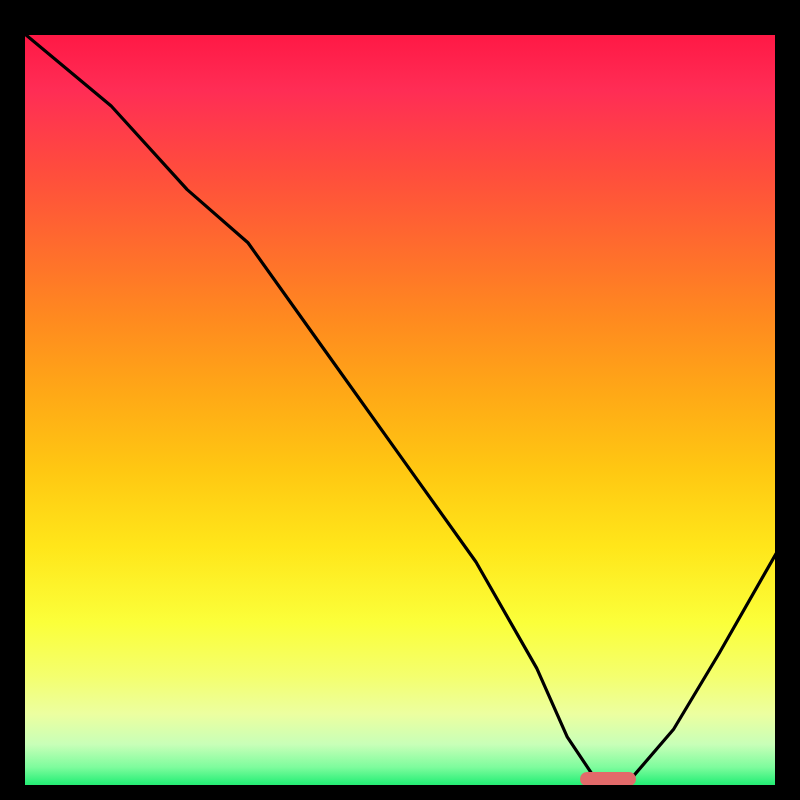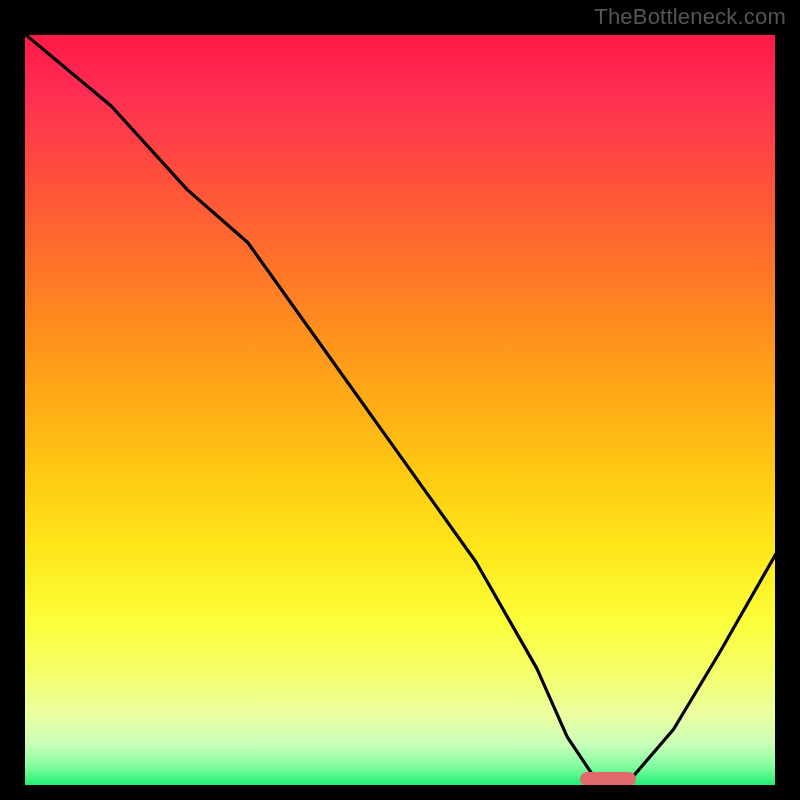--- a/index.html
+++ b/index.html
@@ -89,21 +89,20 @@
     bottom: 0;
     width: 760px;
     height: 5px;
     background: #000;
   }
 </style>
 </head>
 <body>
 
 <div class="container">
-  <div class="watermark">TheBottleneck.com</div>
 
   <div class="plot-frame">
     <div class="gradient"></div>
 
     <svg class="curve" viewBox="0 0 760 760" preserveAspectRatio="none">
       <path d="M0.0 0.0 L91.2 76.0 L167.2 159.6 L228.0 212.8 L304.0 319.2 L380.0 425.6 L456.0 532.0 L516.8 638.4 L547.2 706.8 L577.6 752.4 L608.0 752.4 L653.6 699.2 L699.2 623.2 L760.0 516.8" id="curve-path" fill="none" stroke="#000" stroke-width="3.2" stroke-linecap="round" stroke-linejoin="round"></path>
     </svg>
 
     <div class="marker" id="marker" style="left: 560px; width: 56px; bottom: 4px;"></div>
 

